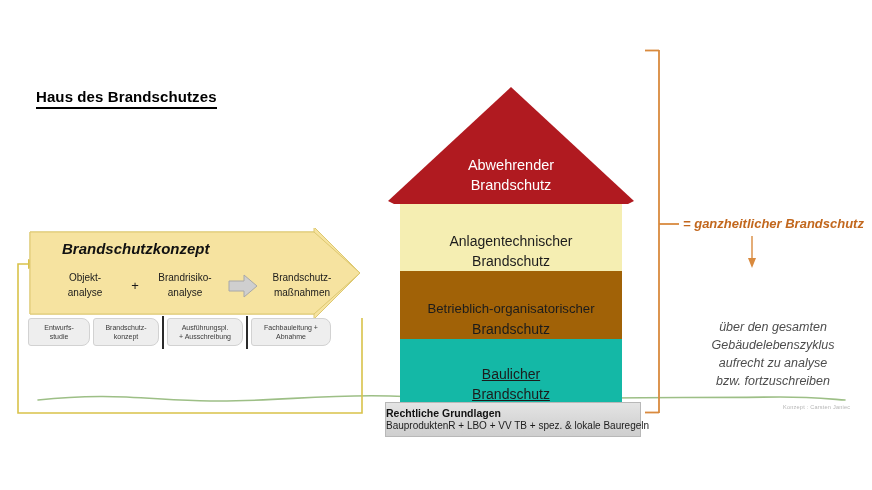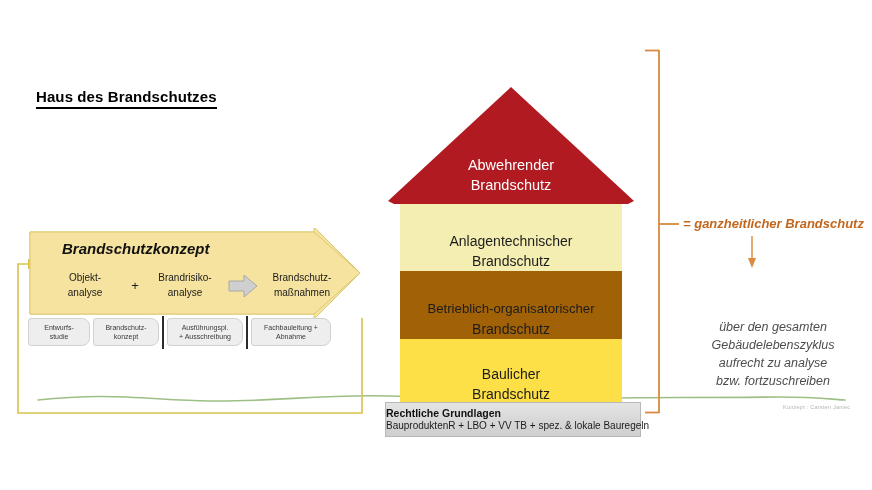--- a/index.html
+++ b/index.html
@@ -146,21 +146,21 @@
     flex-direction: column;
     align-items: center;
     justify-content: flex-end;
     text-align: center;
     font-size: 14px;
     line-height: 20px;
     color: #1c1c1c;
   }
   #layer-anlagen { top: 204px; height: 67px; background: #f5eeb2; }
   #layer-betrieb { top: 271px; height: 68px; background: #a16207; }
-  #layer-baulich { top: 339px; height: 65px; background: #fde047; }
+  #layer-baulich { top: 339px; height: 65px; background: #14b8a6; text-decoration: underline; }
   #layer-betrieb .l1 { font-size: 13.2px; }
 
   
   #foundation {
     position: absolute;
     left: 385px;
     top: 402px;
     width: 256px;
     height: 35px;
     background: linear-gradient(180deg,#e4e4e4 0%, #d7d7d7 55%, #cfcfcf 100%);

